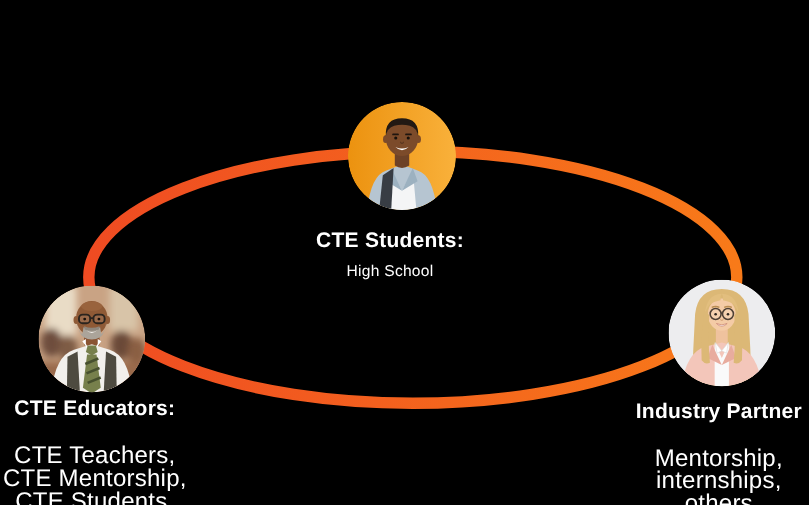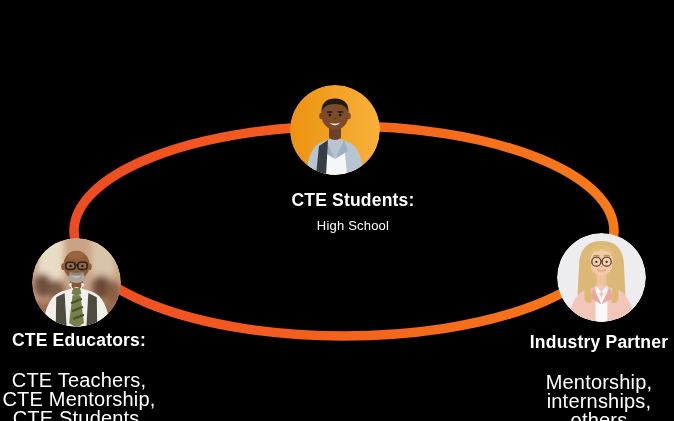--- a/index.html
+++ b/index.html
@@ -44,21 +44,21 @@
     line-height: 21px;
     letter-spacing: 0.2px;
   }
   .label .sub {
     font-weight: 500;
     font-size: 20px;
     line-height: 19px;
     margin-top: 20px;
     letter-spacing: 0.2px;
   }
-  #label-students  { left: 228px; top: 190px; width: 250px; }
+  #label-students  { left: 200px; top: 190px; width: 250px; }
   #label-students .sub { margin-top: 5px; font-size: 13px; }
   #label-educators { left: -1px;  top: 330px; width: 160px; }
   #label-industry  { left: 505px; top: 332px; width: 188px; }
 </style>
 </head>
 <body>
 
 <div class="stage" style="background: rgb(0, 0, 0);">
 
   <svg class="connector-svg" viewBox="0 0 674 421" aria-hidden="true">

